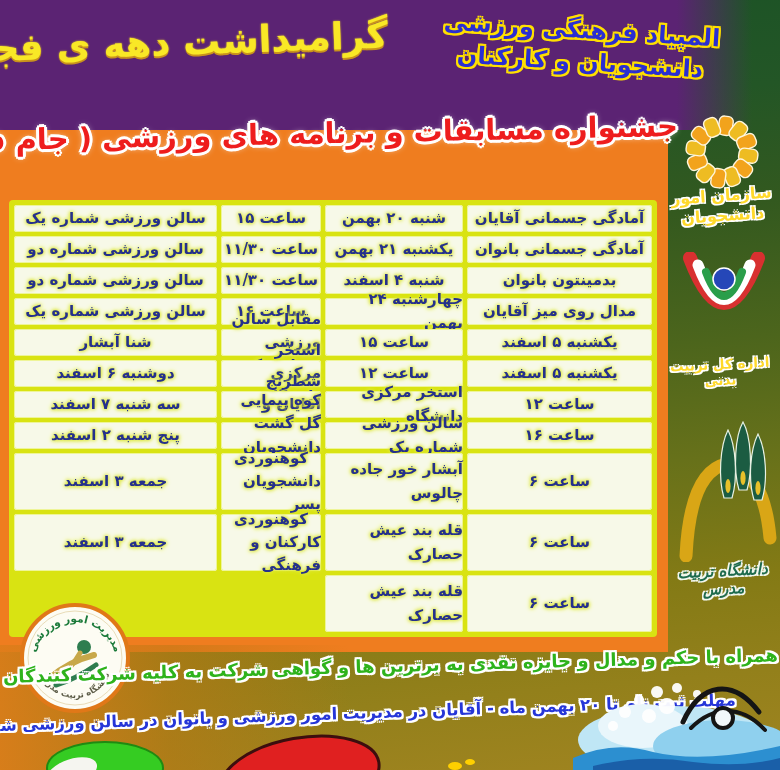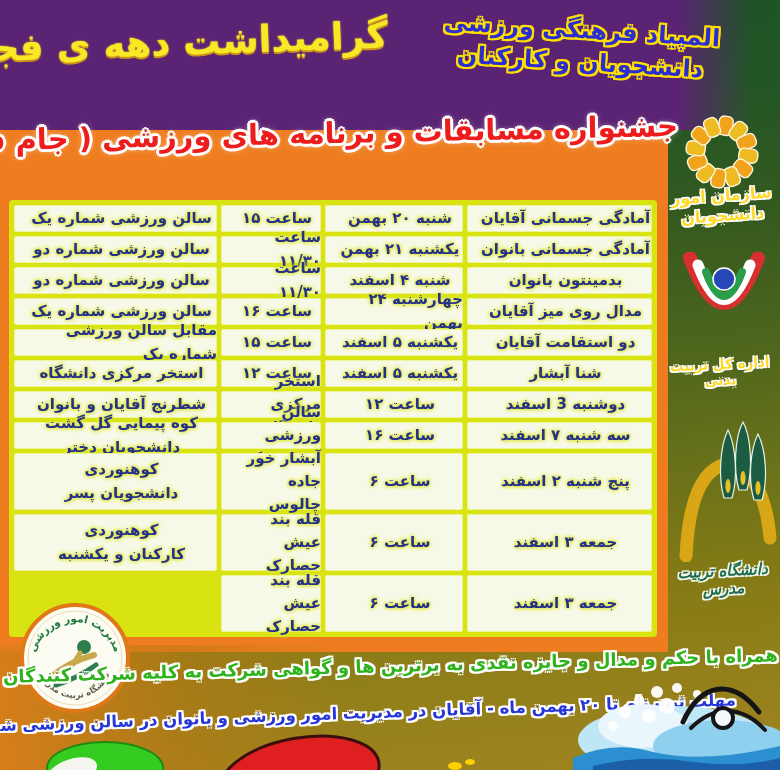--- a/index.html
+++ b/index.html
@@ -28,21 +28,21 @@
     text-shadow:-2px -2px 0 #fff,2px -2px 0 #fff,-2px 2px 0 #fff,2px 2px 0 #fff,0 -2px 0 #fff,0 2px 0 #fff,-2px 0 0 #fff,2px 0 0 #fff;}
   .footer-blue{left:10px;top:703px;width:726px;font-size:16.5px;color:#2636d8;transform:rotate(-2deg);
     text-shadow:-2px -2px 0 #fff,2px -2px 0 #fff,-2px 2px 0 #fff,2px 2px 0 #fff,0 -2px 0 #fff,0 2px 0 #fff,-2px 0 0 #fff,2px 0 0 #fff;}
   
   .schedule{position:absolute;left:9px;top:200px;width:648px;height:437px;direction:rtl;
     background:#d9e312;border-radius:4px;padding:5px;display:grid;gap:4px;
     grid-template-columns:185px 138px 100px 203px;
     grid-template-rows:repeat(8,27px) repeat(3,57px);}
   .cell{background:#f7f9e8;border-radius:3px;display:flex;flex-direction:column;align-items:center;justify-content:center;
     font-weight:bold;font-size:15px;color:#25308c;line-height:1.55;
-    text-shadow:0 0 3px #dfe93c,0 0 4px #dfe93c,0 0 5px #dfe93c;box-shadow:inset 0 0 0 1px #eef598;padding-left:12px;}
+    text-shadow:0 0 3px #dfe93c,0 0 4px #dfe93c,0 0 5px #dfe93c;box-shadow:inset 0 0 0 1px #eef598;}
   
   .rail-label{position:absolute;direction:rtl;text-align:center;font-weight:bold;color:#ffd92a;white-space:normal;
     text-shadow:-1.5px -1.5px 0 #fff,1.5px -1.5px 0 #fff,-1.5px 1.5px 0 #fff,1.5px 1.5px 0 #fff;}
   .lbl-students{left:666px;top:186px;width:112px;font-size:16px;line-height:1.25;transform:rotate(-4deg);}
   .lbl-pe{left:662px;top:356px;width:116px;font-size:13.5px;transform:rotate(-3deg);}
   .lbl-univ{position:absolute;left:668px;top:562px;width:110px;font-size:15px;font-weight:bold;font-style:italic;
     color:#1e6b4e;direction:rtl;text-align:center;transform:rotate(-3deg);
     text-shadow:-1.5px -1.5px 0 #f2f7ee,1.5px -1.5px 0 #f2f7ee,-1.5px 1.5px 0 #f2f7ee,1.5px 1.5px 0 #f2f7ee;}
   svg{display:block;}
 </style>
@@ -77,33 +77,30 @@
       </div>
       <div class="cell" data-name="date-cell">شنبه ۴ اسفند</div>
       <div class="cell" data-name="time-cell">ساعت ۱۱/۳۰</div>
       <div class="cell" data-name="venue-cell">سالن ورزشی شماره دو</div>
       <div class="cell" data-name="activity-cell">
         <div>مدال روی میز آقایان</div>
       </div>
       <div class="cell" data-name="date-cell">چهارشنبه ۲۴ بهمن</div>
       <div class="cell" data-name="time-cell">ساعت ۱۶</div>
       <div class="cell" data-name="venue-cell">سالن ورزشی شماره یک</div>
-      <div class="cell" data-name="activity-cell">
-        <div>دو استقامت آقایان</div>
-      </div>
       <div class="cell" data-name="date-cell">یکشنبه ۵ اسفند</div>
       <div class="cell" data-name="time-cell">ساعت ۱۵</div>
       <div class="cell" data-name="venue-cell">مقابل سالن ورزشی شماره یک</div>
       <div class="cell" data-name="activity-cell">
         <div>شنا آبشار</div>
       </div>
       <div class="cell" data-name="date-cell">یکشنبه ۵ اسفند</div>
       <div class="cell" data-name="time-cell">ساعت ۱۲</div>
       <div class="cell" data-name="venue-cell">استخر مرکزی دانشگاه</div>
-      <div class="cell" data-name="date-cell">دوشنبه 3 اسفند</div>
+      <div class="cell" data-name="date-cell">دوشنبه ۶ اسفند</div>
       <div class="cell" data-name="time-cell">ساعت ۱۲</div>
       <div class="cell" data-name="venue-cell">استخر مرکزی دانشگاه</div>
       <div class="cell" data-name="activity-cell">
         <div>شطرنج آقایان و بانوان</div>
       </div>
       <div class="cell" data-name="date-cell">سه شنبه ۷ اسفند</div>
       <div class="cell" data-name="time-cell">ساعت ۱۶</div>
       <div class="cell" data-name="venue-cell">سالن ورزشی شماره یک</div>
       <div class="cell" data-name="activity-cell">
         <div>کوه پیمایی گل گشت</div>
@@ -114,21 +111,21 @@
       <div class="cell" data-name="venue-cell">آبشار خور جاده چالوس</div>
       <div class="cell" data-name="activity-cell">
         <div>کوهنوردی</div>
         <div>دانشجویان پسر</div>
       </div>
       <div class="cell" data-name="date-cell">جمعه ۳ اسفند</div>
       <div class="cell" data-name="time-cell">ساعت ۶</div>
       <div class="cell" data-name="venue-cell">قله بند عیش حصارک</div>
       <div class="cell" data-name="activity-cell">
         <div>کوهنوردی</div>
-        <div>کارکنان و یکشنبه</div>
+        <div>کارکنان و فرهنگی</div>
       </div>
       <div class="cell" data-name="date-cell">جمعه ۳ اسفند</div>
       <div class="cell" data-name="time-cell">ساعت ۶</div>
       <div class="cell" data-name="venue-cell">قله بند عیش حصارک</div>
     </div>
 
   <svg data-name="student-affairs-logo-icon" style="position:absolute;left:680px;top:112px;" width="84" height="80" viewBox="0 0 84 80">
     <g id="petal-ring" transform="translate(42,40)">
         <rect x="-7" y="-36" width="14" height="19" rx="5" fill="#f2a31c" stroke="#fff6dc" stroke-width="1.4" transform="rotate(8)"></rect>
         <rect x="-7" y="-36" width="14" height="19" rx="5" fill="#eebc22" stroke="#fff6dc" stroke-width="1.4" transform="rotate(38)"></rect>

